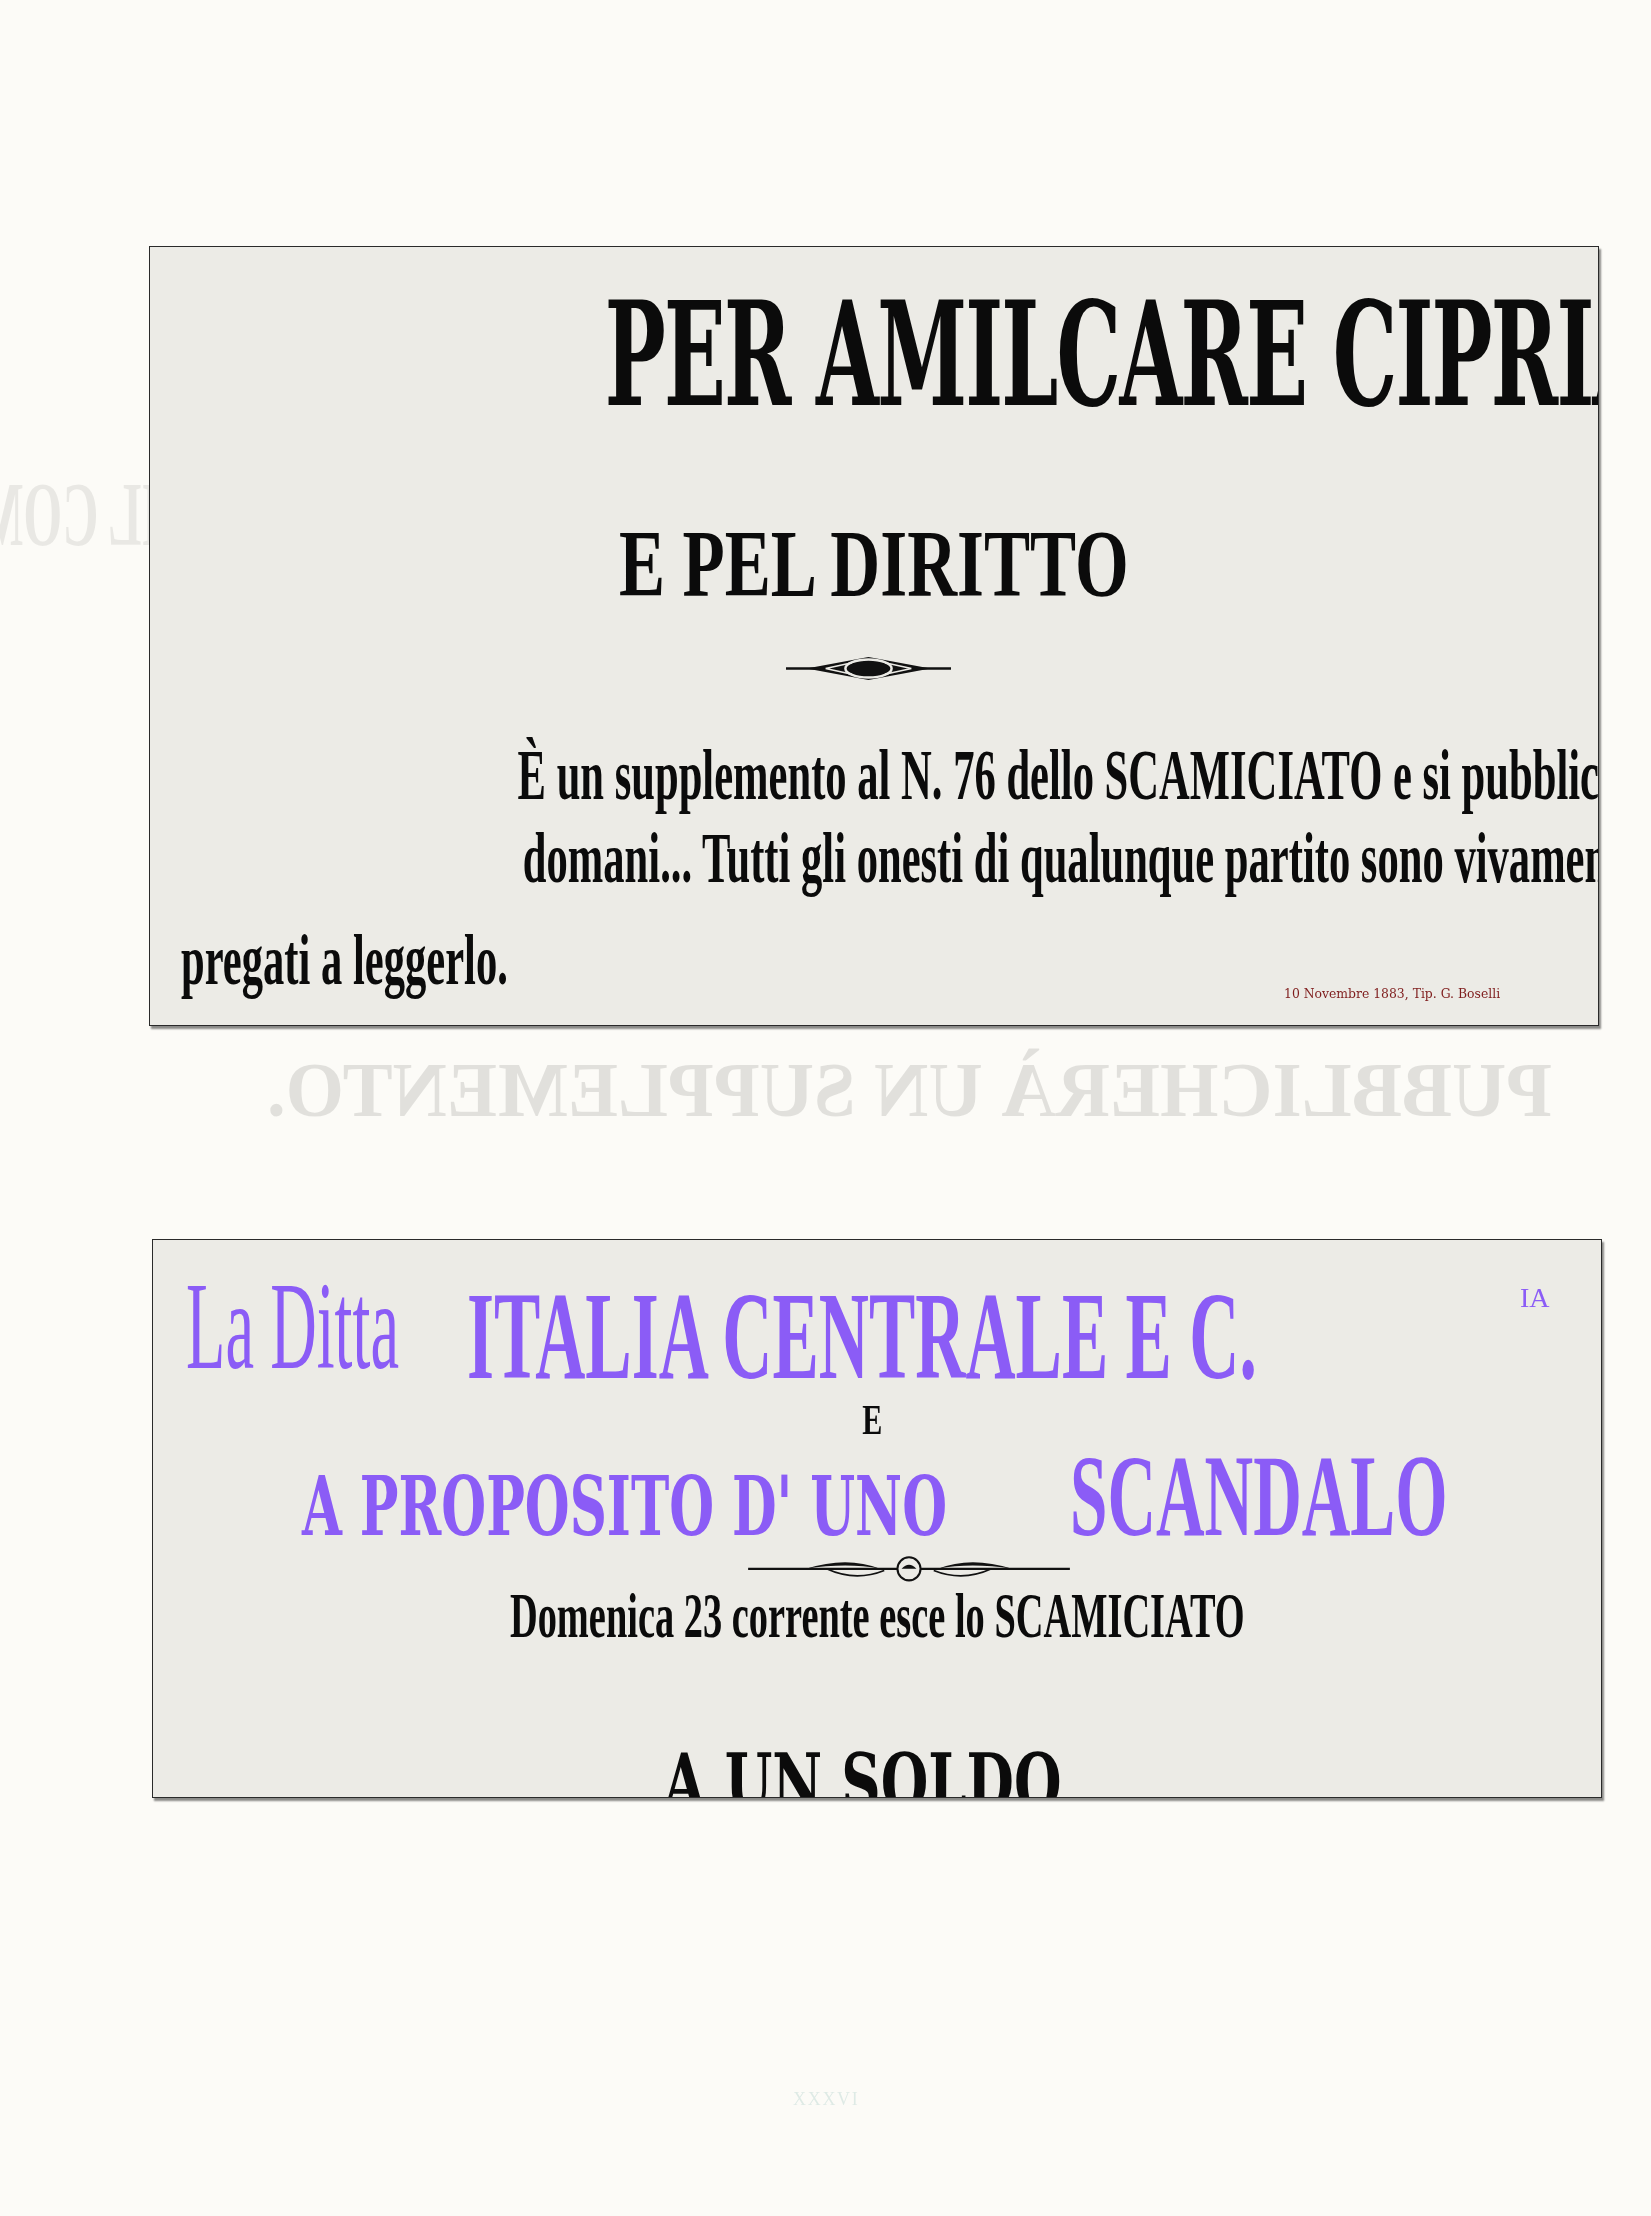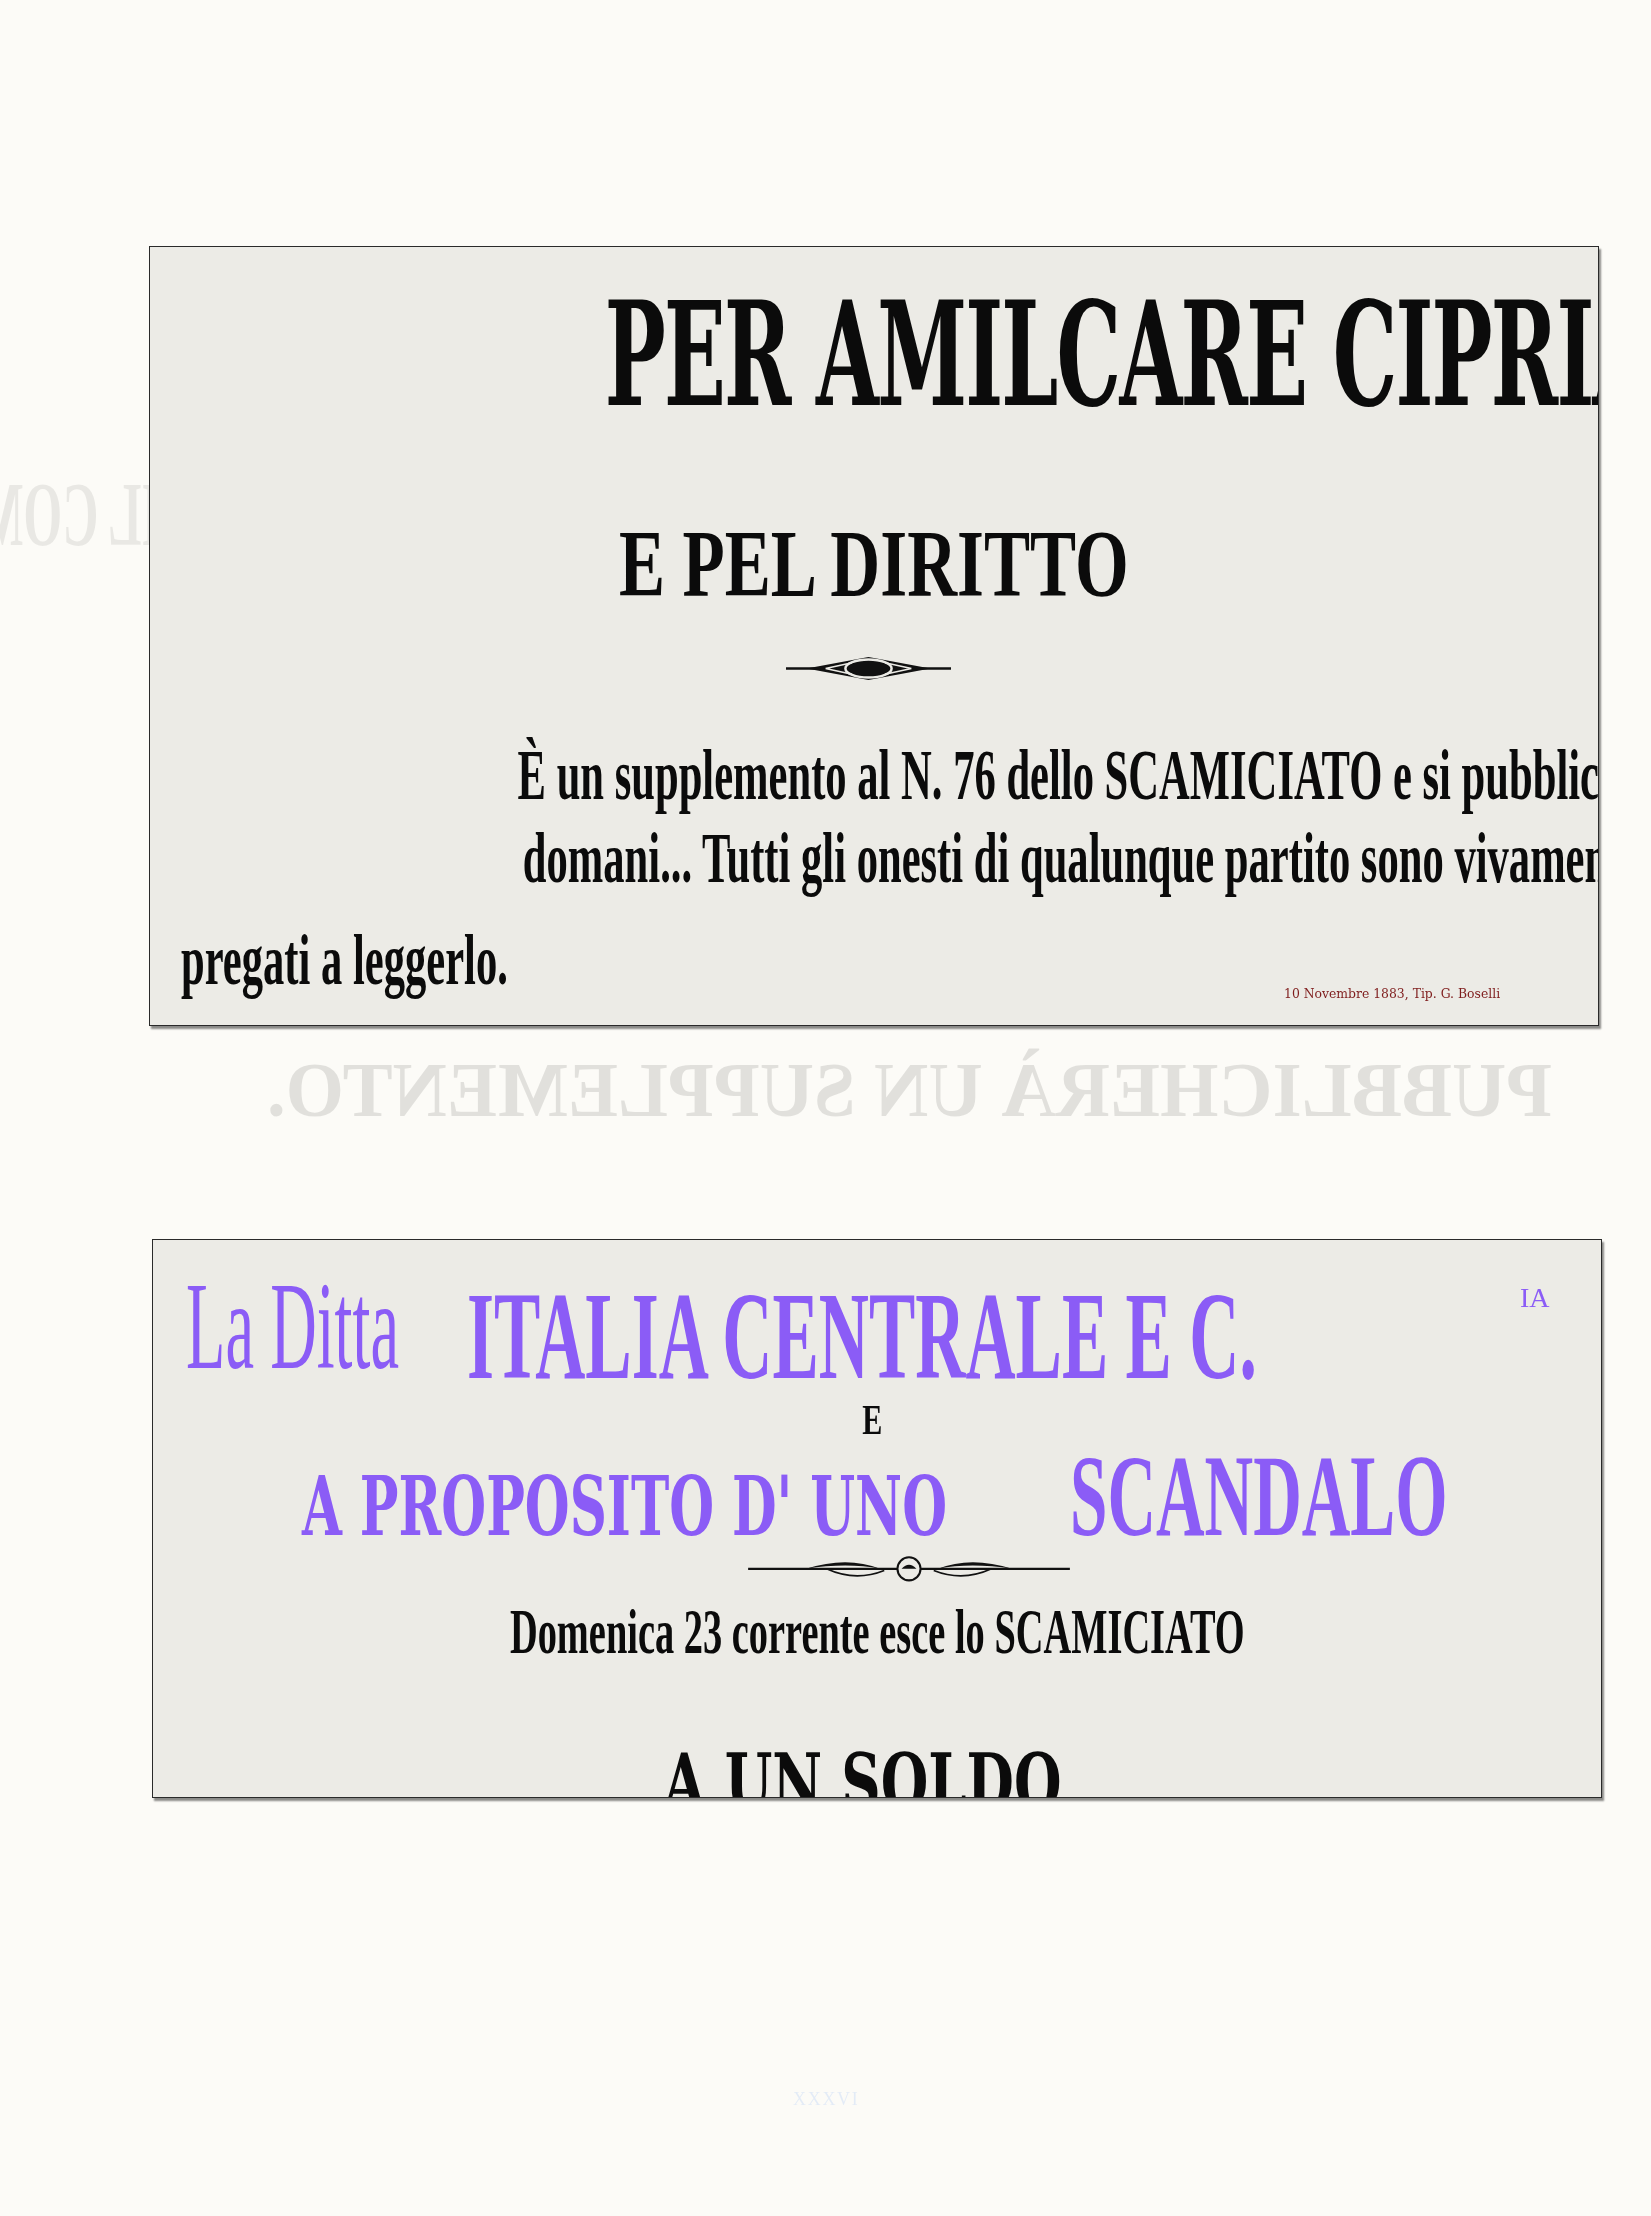--- a/index.html
+++ b/index.html
@@ -12,21 +12,21 @@
     position:absolute; background:#ecebe6; border:1.7px solid #2a2a2a;
     box-shadow:1.7px 2.5px 1.7px rgba(0,0,0,0.45);
     overflow:hidden;
   }
   .line { position:absolute; left:0; right:0; text-align:center; color:#0b0b0b; white-space:nowrap; }
   .cond { display:inline-block; transform-origin:center; }
   .slab { font-family:"DejaVu Serif", serif; font-weight:bold; }
   .didone { font-family:"Liberation Serif", serif; font-weight:bold; }
   .imprint { position:absolute; font-family:"DejaVu Serif", serif; font-size:12.4px; color:#7f1d1d; }
   .ornament { position:absolute; }
-  .pageno { position:absolute; font-size:18px; color:#3b82f6; opacity:0.12; letter-spacing:1.7px; }
+  .pageno { position:absolute; font-size:18px; color:#0f766e; opacity:0.12; letter-spacing:1.7px; }
 </style>
 </head>
 <body>
 
 <div class="ghost" style="left:161px; top:462px; font-size:91px; font-weight:bold; transform:scaleX(-0.55); transform-origin:left;">IL COMUNE</div>
 <div class="ghost" style="left:1305px; top:462px; font-size:91px; font-weight:bold; transform:scaleX(-0.5); transform-origin:left;">MARZO.</div>
 <div class="ghost" style="left:1272px; top:768px; font-size:248px; font-weight:bold; transform:scaleX(-0.55); transform-origin:left;">LO SCAMICIATO</div>
 <div class="ghost" style="left:1552px; top:1045px; font-size:79px; font-weight:bold; opacity:0.1; transform:scaleX(-0.95); transform-origin:left;">PUBBLICHERÀ UN SUPPLEMENTO.</div>
 
 <div class="poster" style="left:149px; top:246px; width:1448px; height:778px;">
@@ -79,21 +79,21 @@
   <svg class="ornament" style="left:595px; top:314px;" width="322" height="33" viewBox="0 0 390 40">
     <line x1="0" y1="18" x2="390" y2="18" stroke="#111" stroke-width="2.5"></line>
     <path d="M70 18 Q120 2 160 18 Q120 10 70 18 Z" fill="#111"></path>
     <path d="M230 18 Q270 2 320 18 Q270 10 230 18 Z" fill="#111"></path>
     <path d="M95 18 Q130 34 165 20" fill="none" stroke="#111" stroke-width="2"></path>
     <path d="M295 18 Q260 34 225 20" fill="none" stroke="#111" stroke-width="2"></path>
     <circle cx="195" cy="18" r="14" fill="#ecebe6" stroke="#111" stroke-width="2.5"></circle>
     <path d="M186 18 Q195 8 204 18 Z" fill="#111"></path>
   </svg>
 
-  <div class="line didone" style="top:355px; font-size:64px; line-height:74px;">
+  <div class="line didone" style="top:339px; font-size:64px; line-height:74px;">
     <span class="cond" style="transform:scaleX(0.6);">Domenica 23 corrente esce lo SCAMICIATO</span>
   </div>
 
   <div class="line slab" style="top:454px; left:-29px; font-size:78px; line-height:83px;margin-top:47px;">
     <span class="cond" style="transform:scaleX(0.7);">A UN SOLDO</span>
   </div>
 </div>
 
 <div class="pageno" style="left:793px; top:2089px;">XXXVI</div>
 

